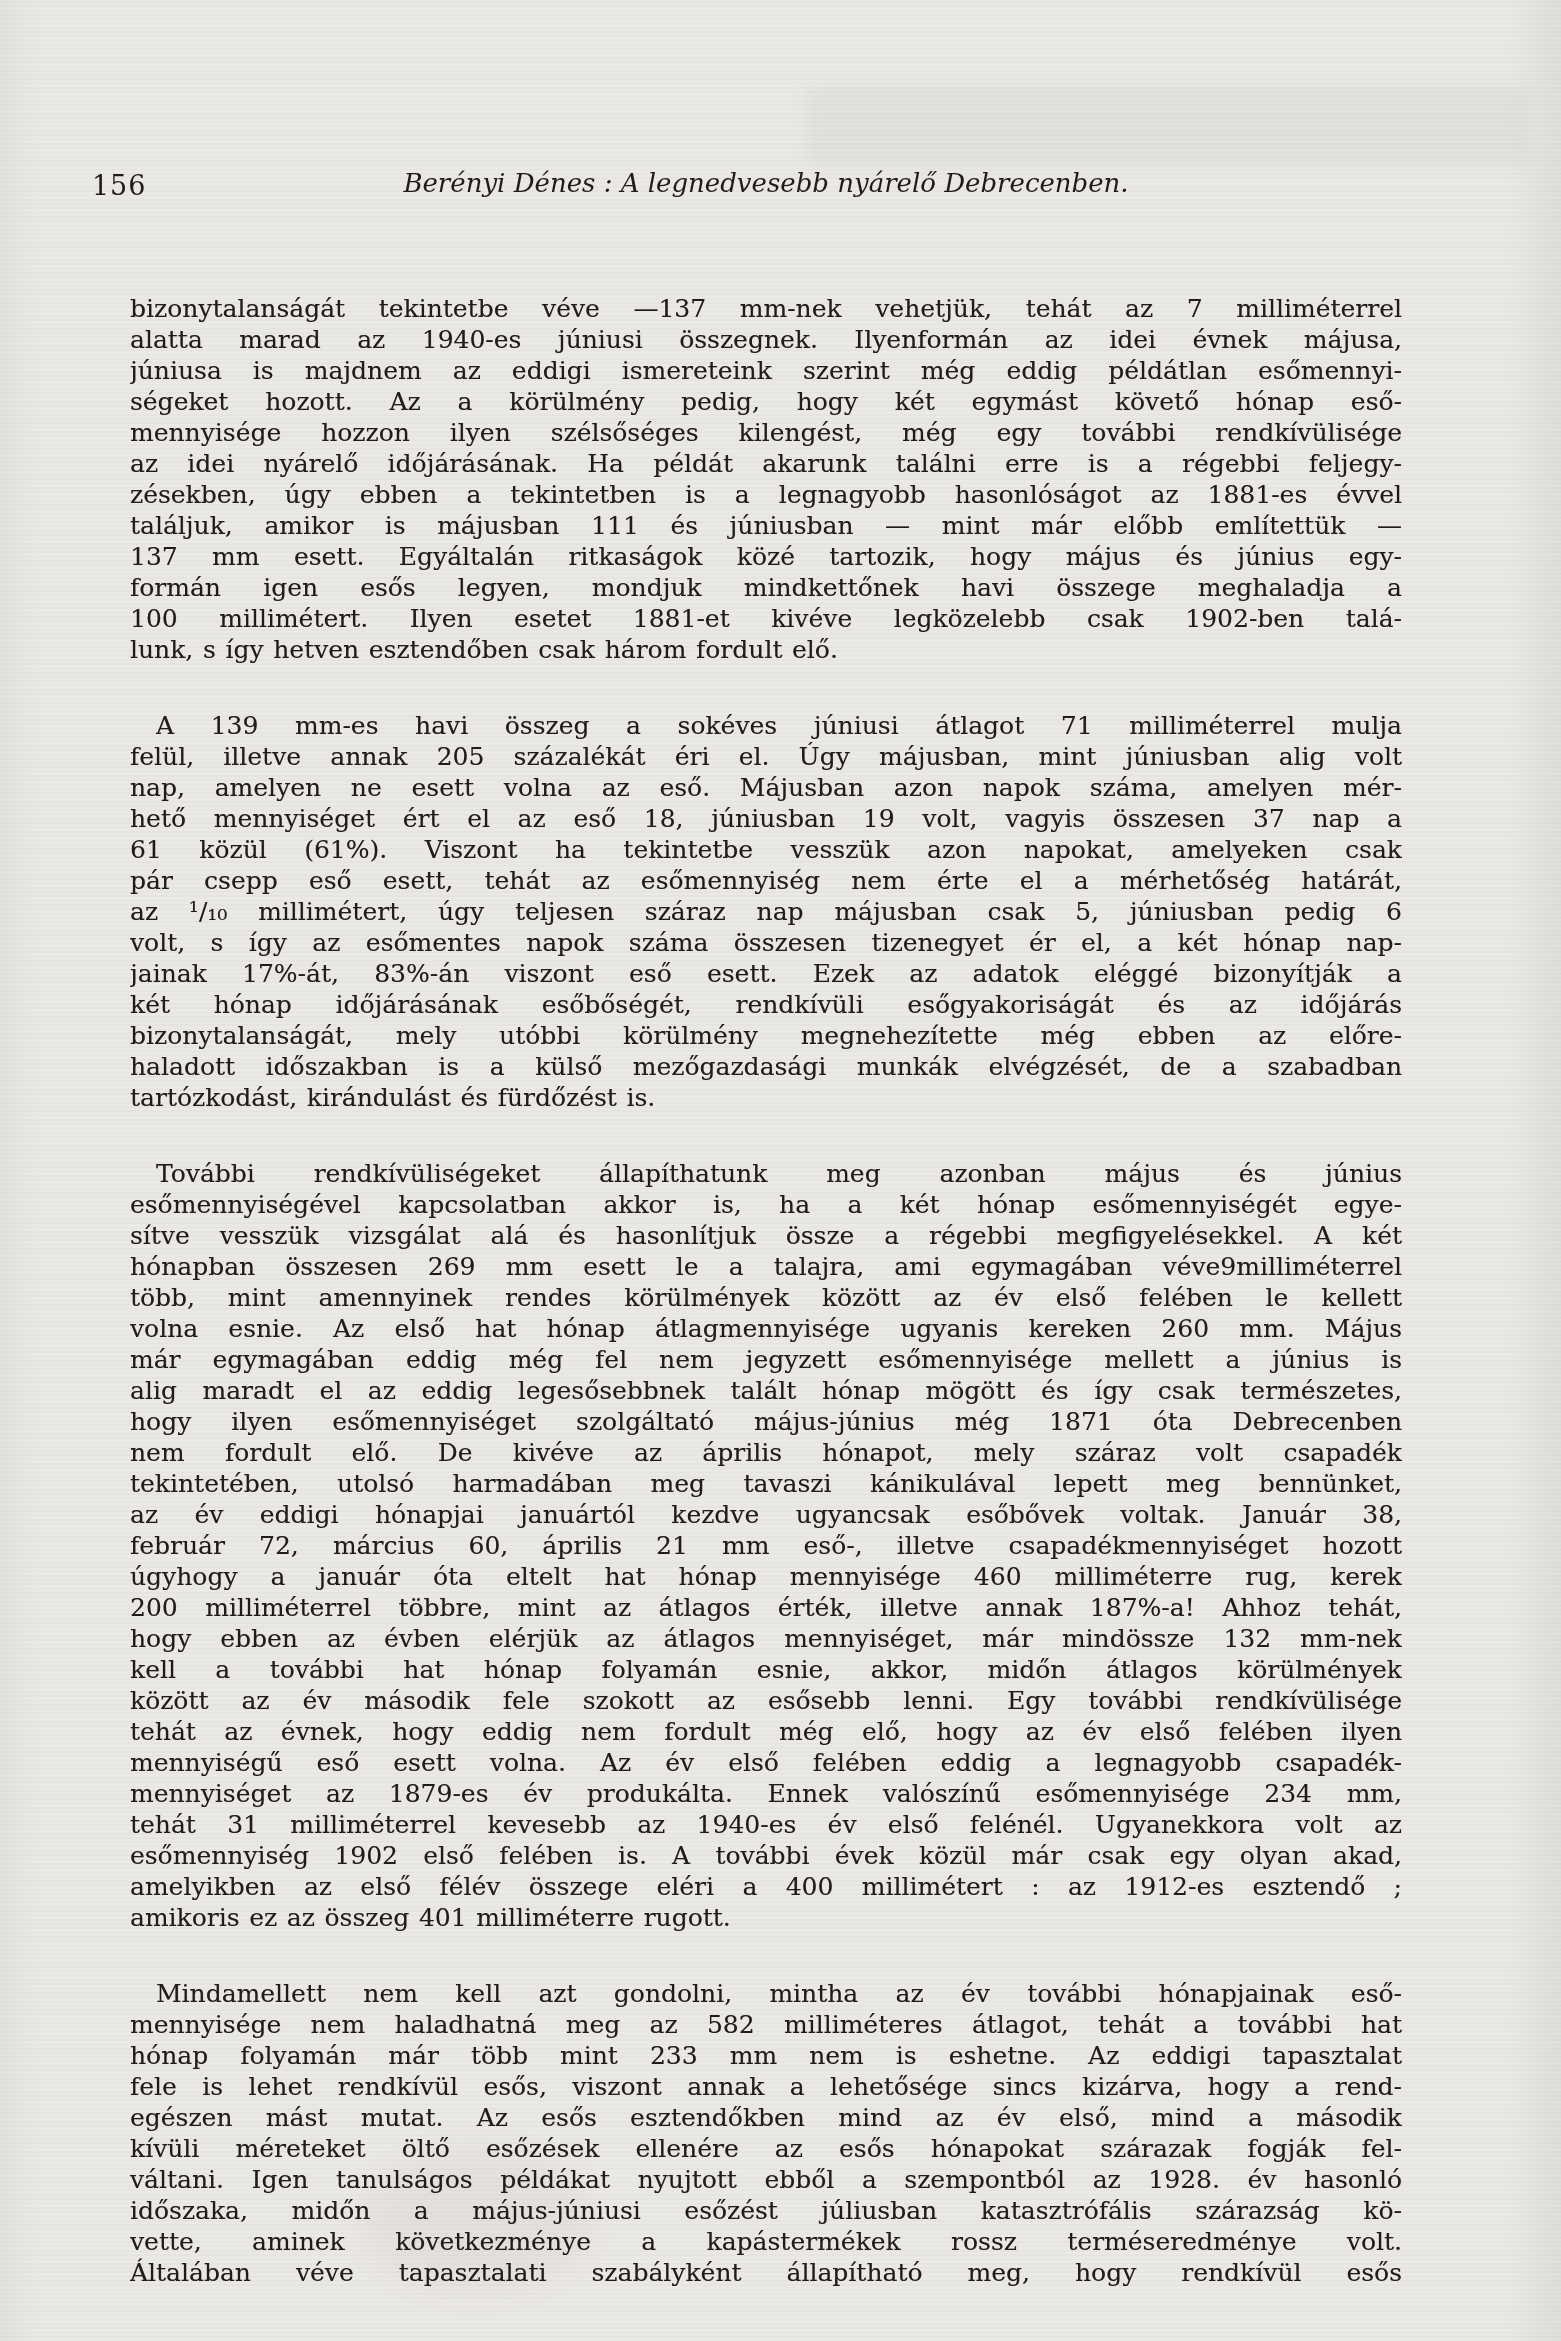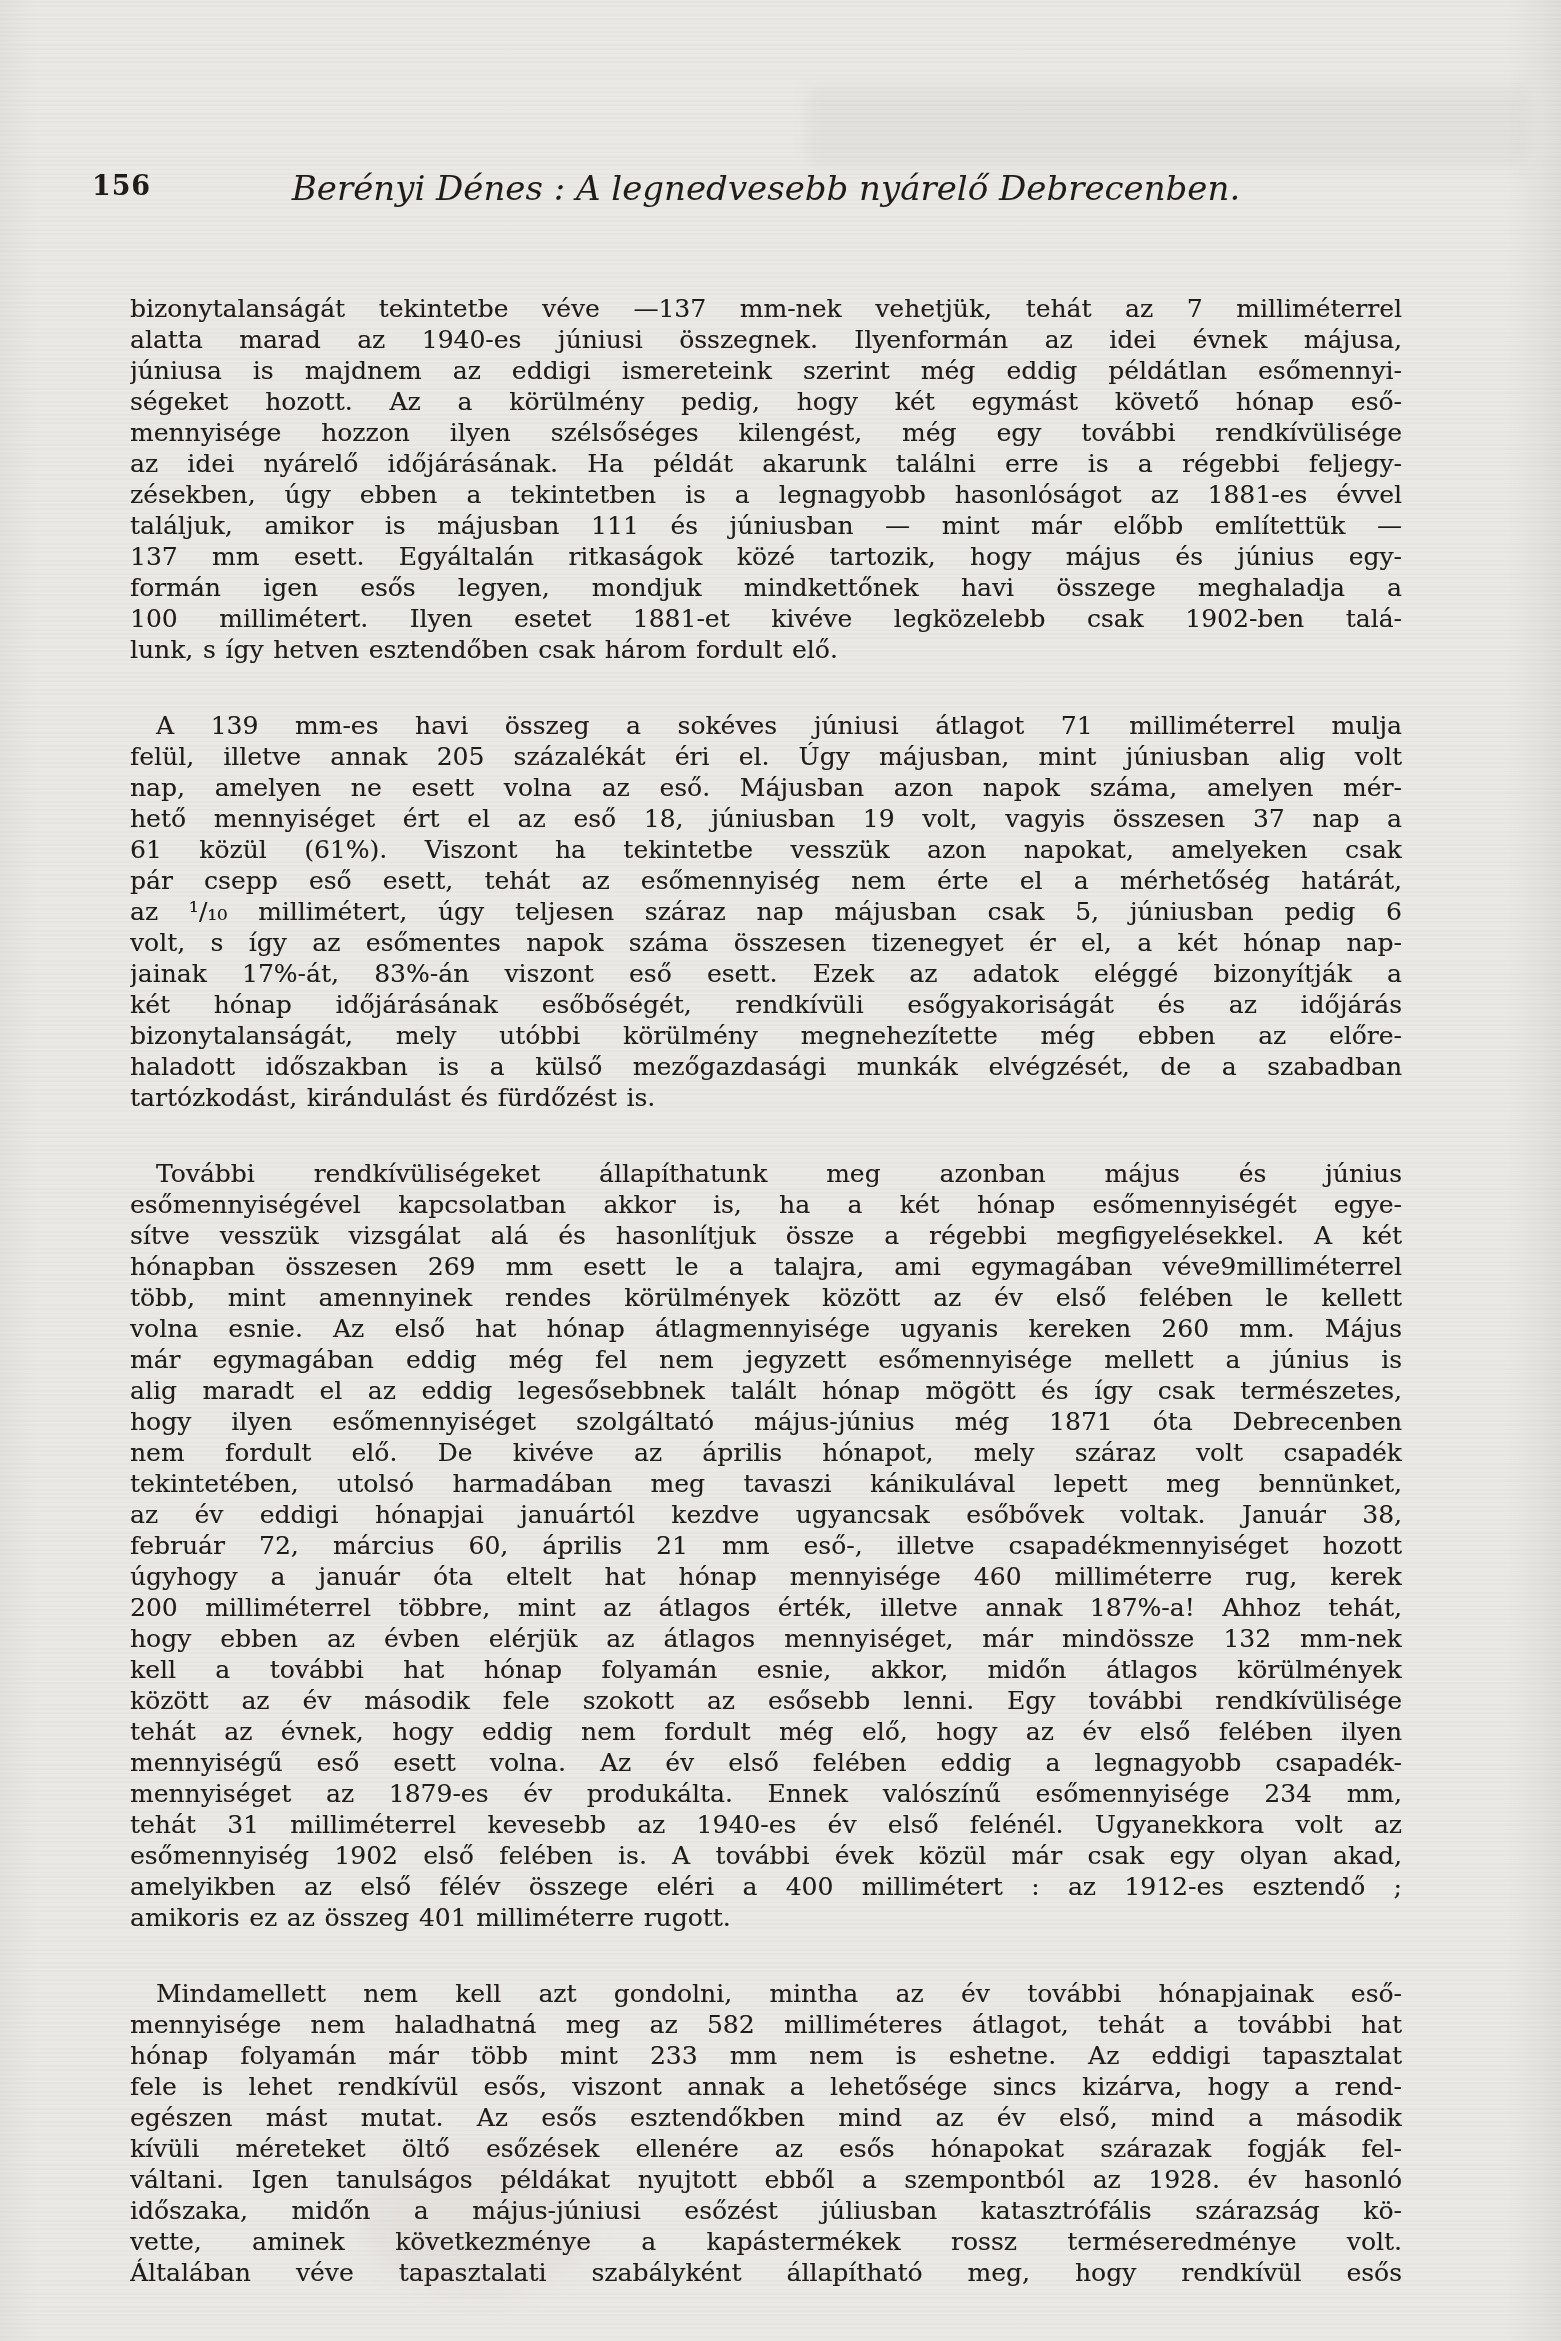--- a/index.html
+++ b/index.html
@@ -39,29 +39,28 @@
     background: rgba(90,88,84,0.05);
     filter: blur(15.6px);
     border-radius: 50%;
     pointer-events: none;
   }
   .page-number {
     position: absolute;
     left: 92px; top: 170px;
     font-size: 27px;
     letter-spacing: 0.9px;
-    font-weight: bold;
   }
   .running-title {
     position: absolute;
     left: 130px; top: 168px;
     width: 1272px;
     text-align: center;
     font-style: italic;
-    font-size: 34px;
+    font-size: 26px;
   }
   .article {
     position: absolute;
     left: 130px; top: 293px;
     width: 1272px;
     font-size: 25px;
     line-height: 31px;
     word-spacing: 1.7px;
     text-shadow: 0.2px 0.2px 0 rgba(32,29,25,0.4);
   }

